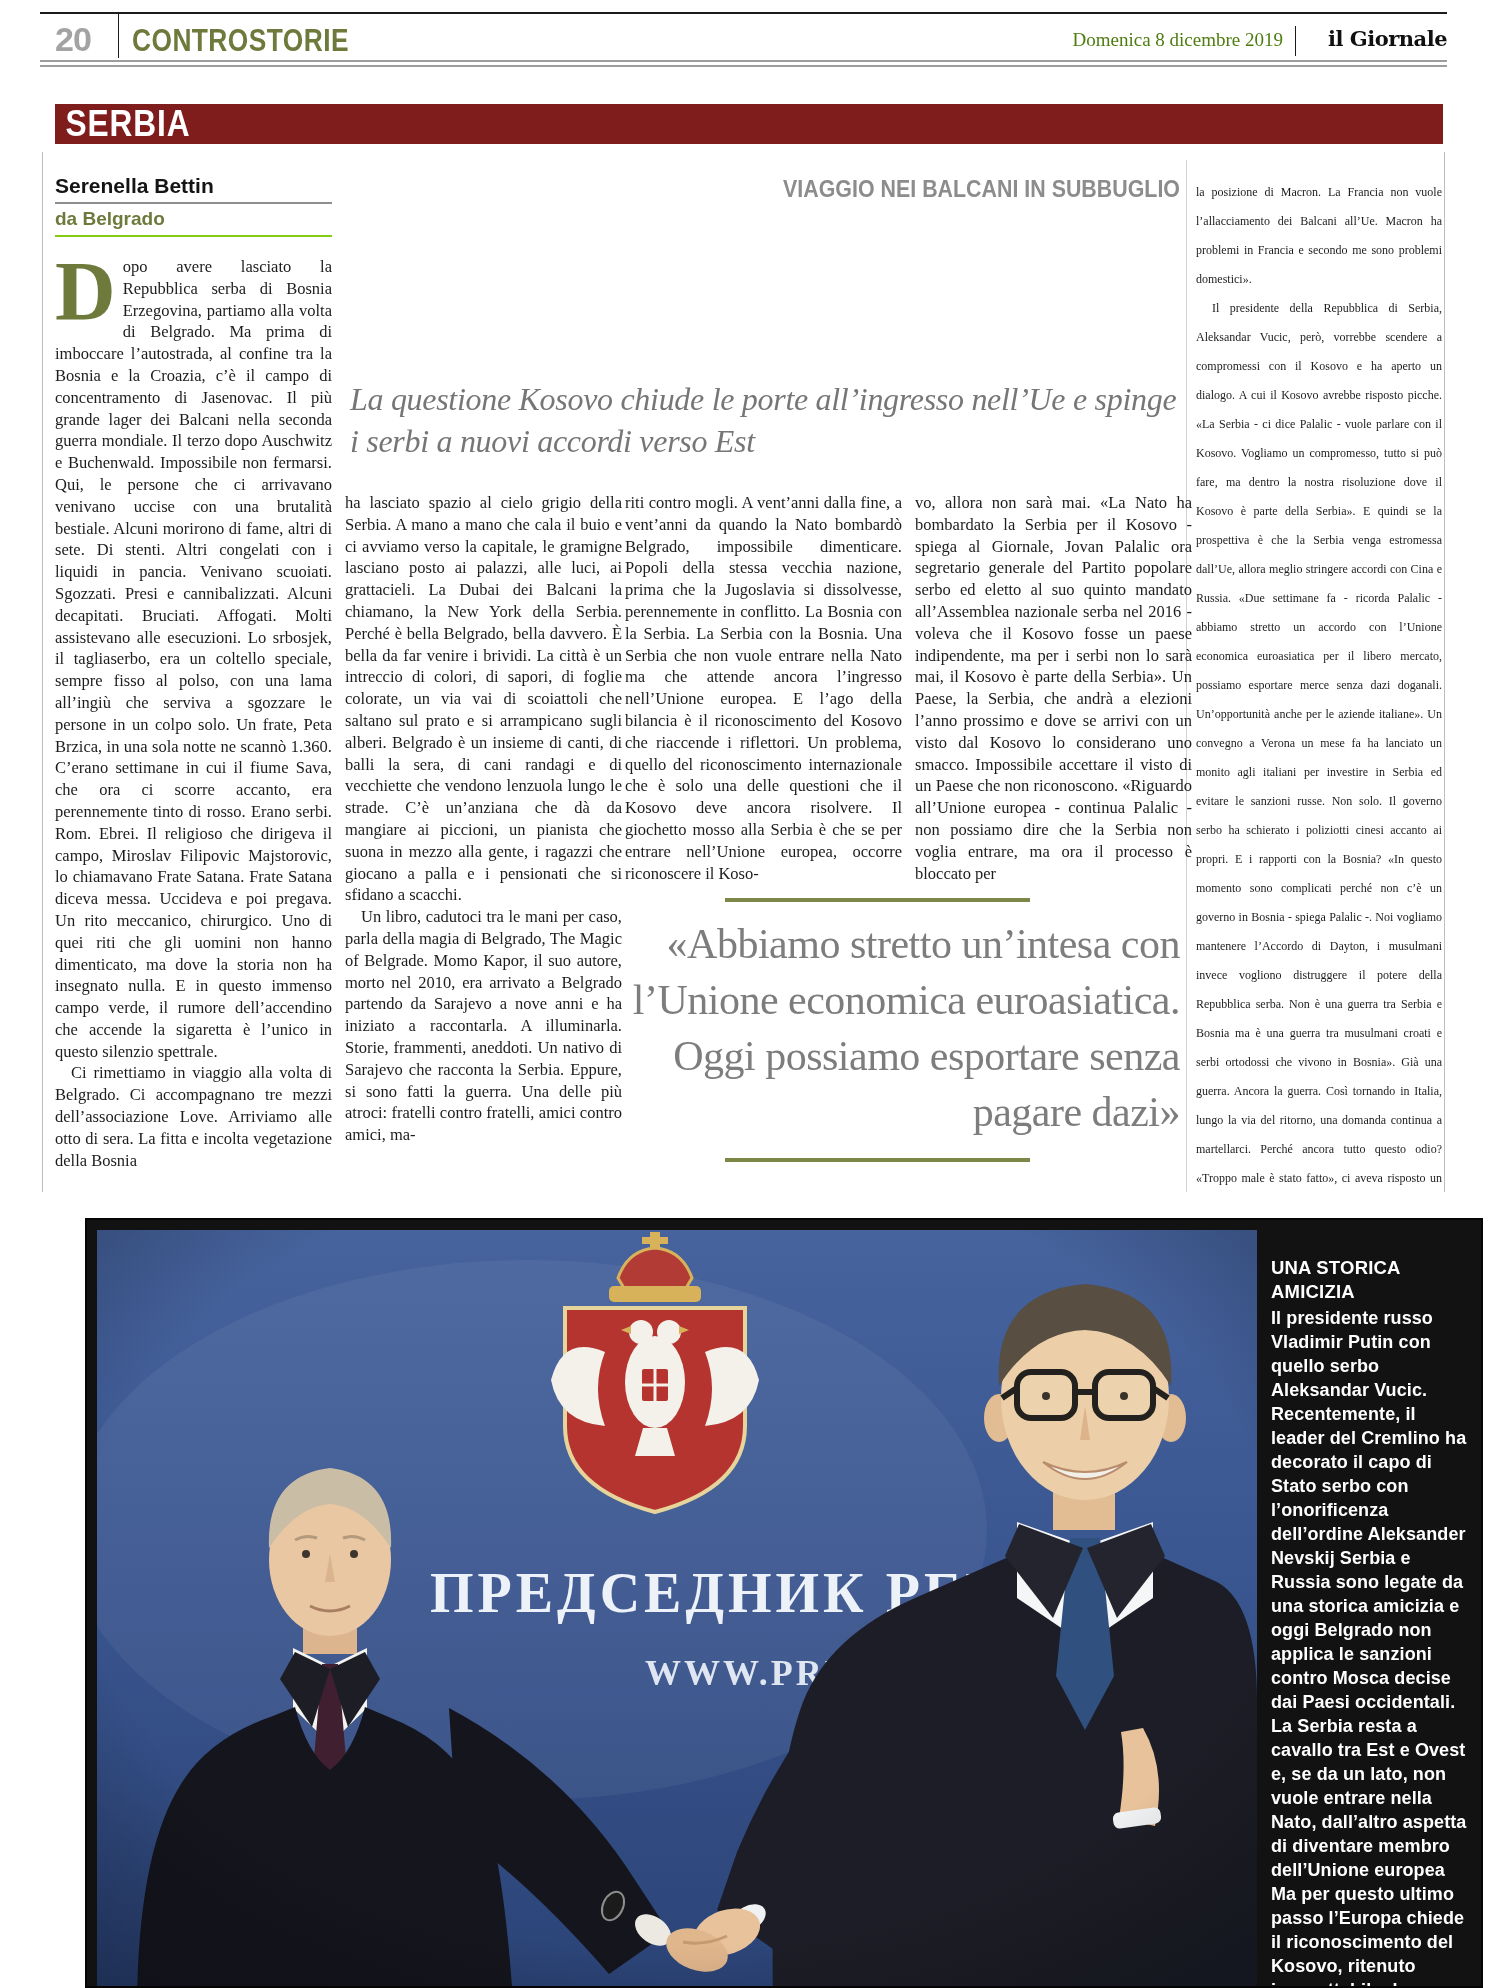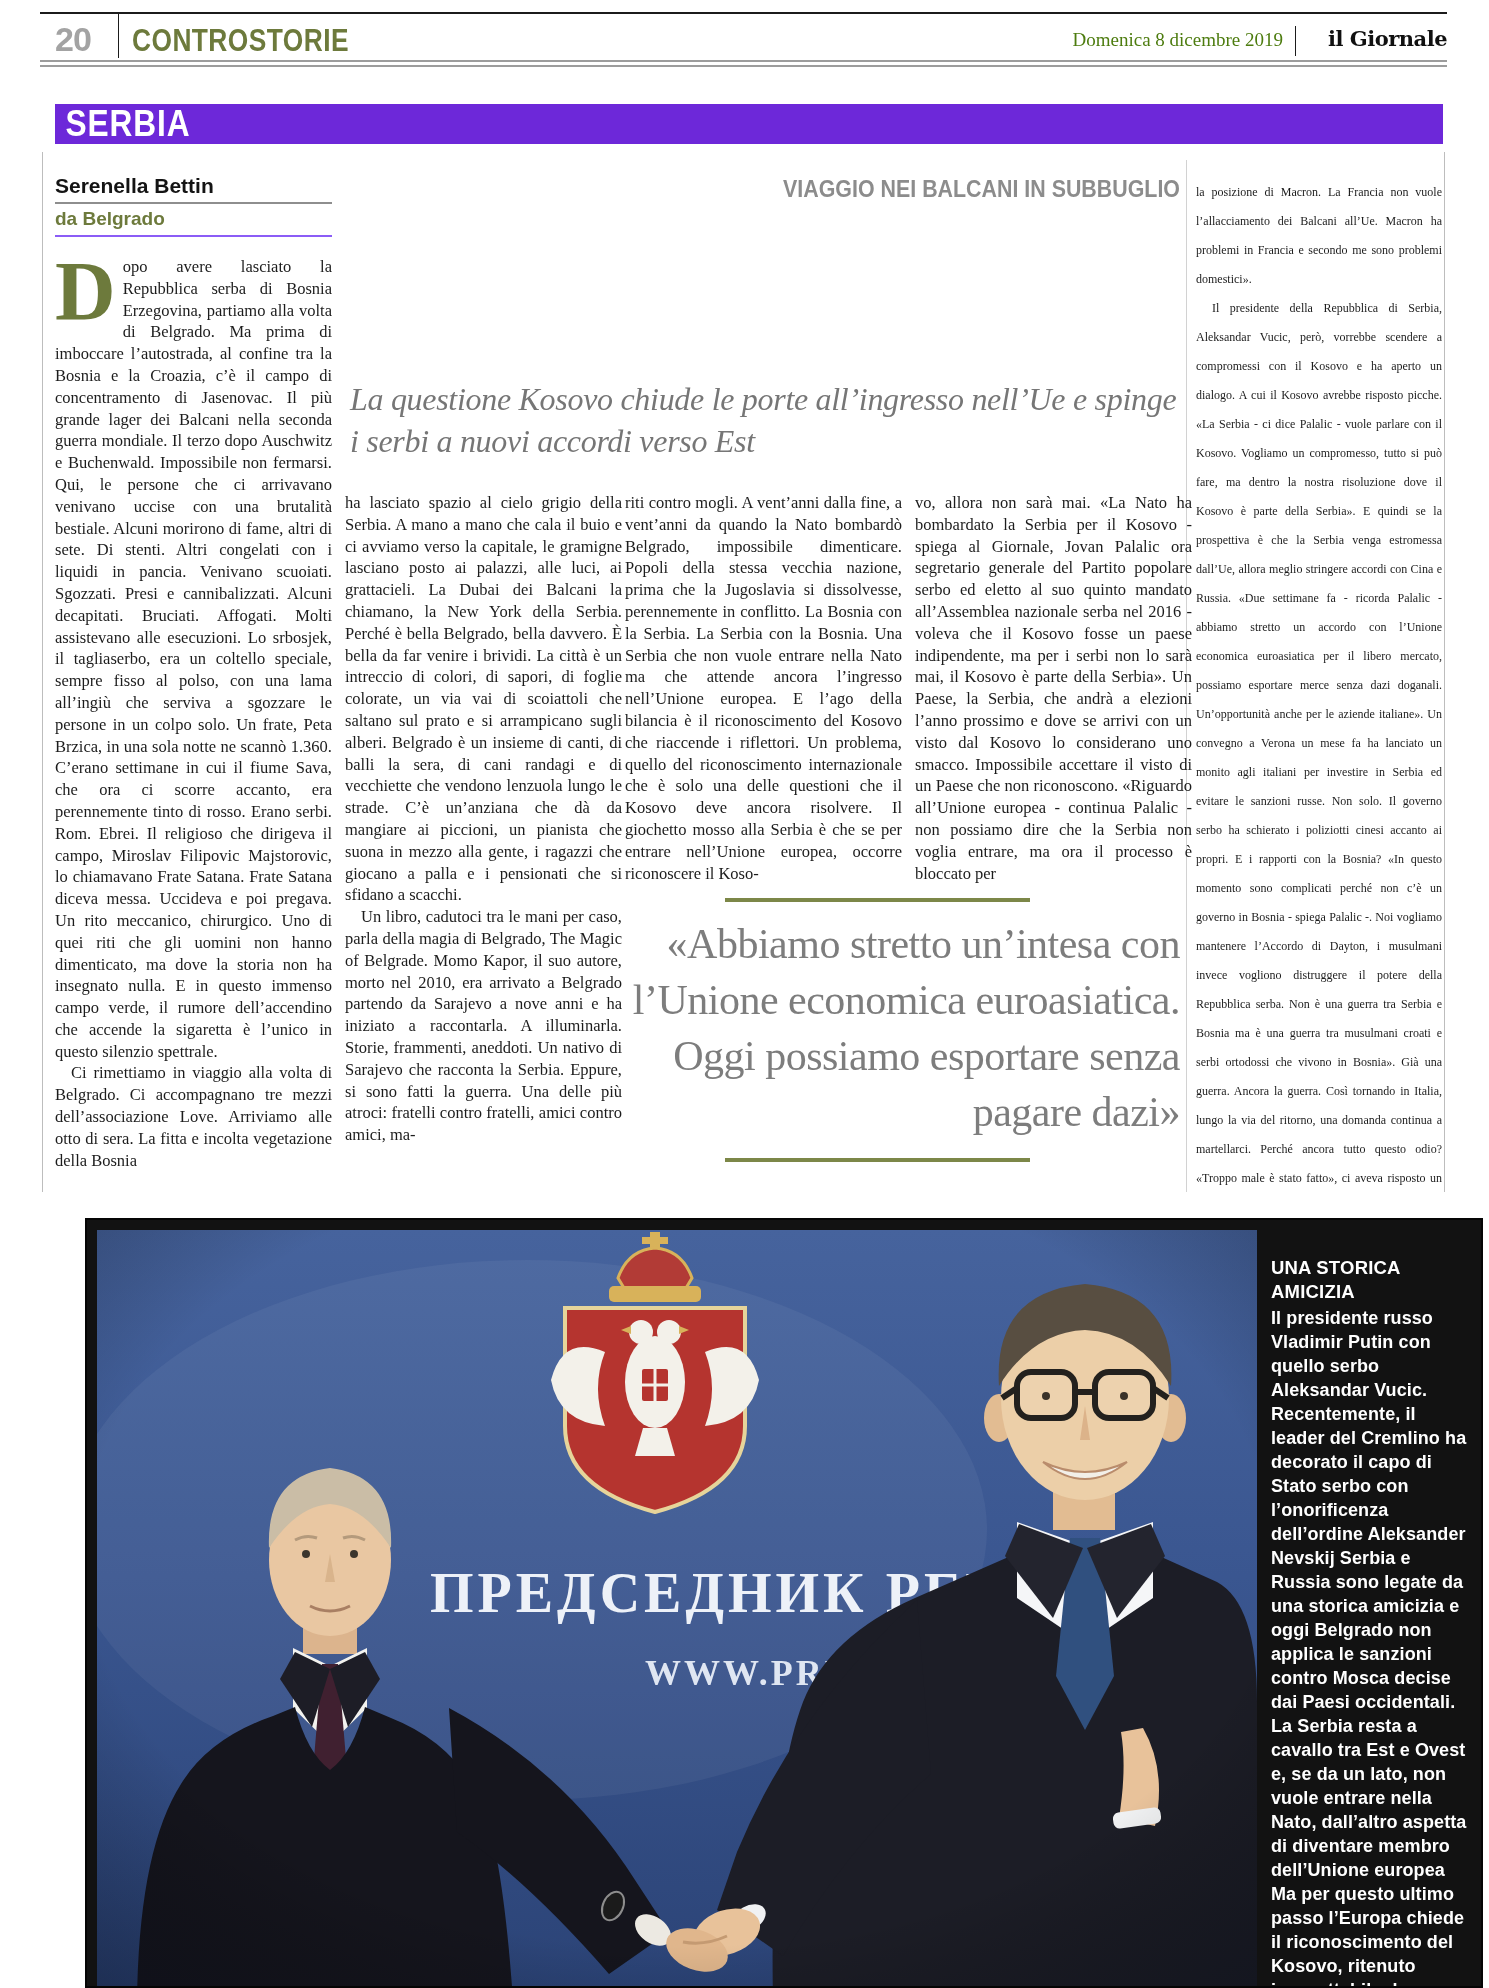--- a/index.html
+++ b/index.html
@@ -13,36 +13,36 @@
   .pagenum{left:55px;top:20px;font:700 34px "Liberation Sans",sans-serif;color:#a3a3a3;letter-spacing:-1px;}
   .section-name{left:132px;top:23px;font:700 31px "Liberation Sans",sans-serif;color:#6d7a3c;
                 transform:scaleX(.85);transform-origin:left;letter-spacing:.5px;white-space:nowrap;}
   .hdr-right{right:42px;top:26px;display:flex;align-items:baseline;gap:12px;}
   .hdr-date{font:400 19px "Liberation Serif",serif;color:#4d7c0f;text-align:center;}
   .hdr-vdiv{width:1px;height:30px;background:#1b1b1b;align-self:center;}
   .masthead{font:700 21px "DejaVu Serif",serif;color:#101010;letter-spacing:-.5px;margin-left:20px;}
   .dbl-rule{left:40px;top:60px;width:1407px;height:7px;border-top:2px solid #9c9c9c;border-bottom:2px solid #9c9c9c;box-sizing:border-box;}
 
   
-  .banner{left:55px;top:104px;width:1388px;height:40px;background:#6d28d9;}
+  .banner{left:55px;top:104px;width:1388px;height:40px;background:#7f1d1d;}
   .banner span{display:inline-block;font:700 36px/40px "Liberation Sans",sans-serif;color:#fff;
                padding-left:12px;transform:scaleX(.88);transform-origin:left;letter-spacing:1px;}
 
   
   .vline{width:1px;background:#bdbdbd;}
   .vl-left{left:42px;top:152px;height:1040px;}
   .vl-right{left:1444px;top:152px;height:1040px;}
   .vl-col5{left:1186px;top:160px;height:1032px;background:#d2d2d2;}
 
   
   .byline{left:55px;top:174px;width:277px;}
   .byline .author{font:700 21px "Liberation Sans",sans-serif;color:#141414;padding-bottom:4px;
                   border-bottom:2px solid #8e8e8e;}
   .byline .location{font:700 19px "Liberation Sans",sans-serif;color:#6d7a3c;padding:4px 0 5px;
-                    border-bottom:2px solid #8b5cf6;}
+                    border-bottom:2px solid #84cc16;}
 
   
   .kicker{left:345px;top:176px;width:835px;text-align:right;white-space:nowrap;
           font:700 23px "Liberation Sans",sans-serif;color:#8c8c8c;
           transform:scaleX(.93);transform-origin:right;}
   .headline{left:345px;top:203px;width:835px;text-align:center;
             font:700 68px/78px "Liberation Serif",serif;color:#161616;letter-spacing:-1px;}
   .hl-green{color:#5e7a33;}
   .subhead{left:350px;top:378px;width:828px;
            font:italic 400 32px/42px "Liberation Serif",serif;color:#767676;letter-spacing:-.3px;}

